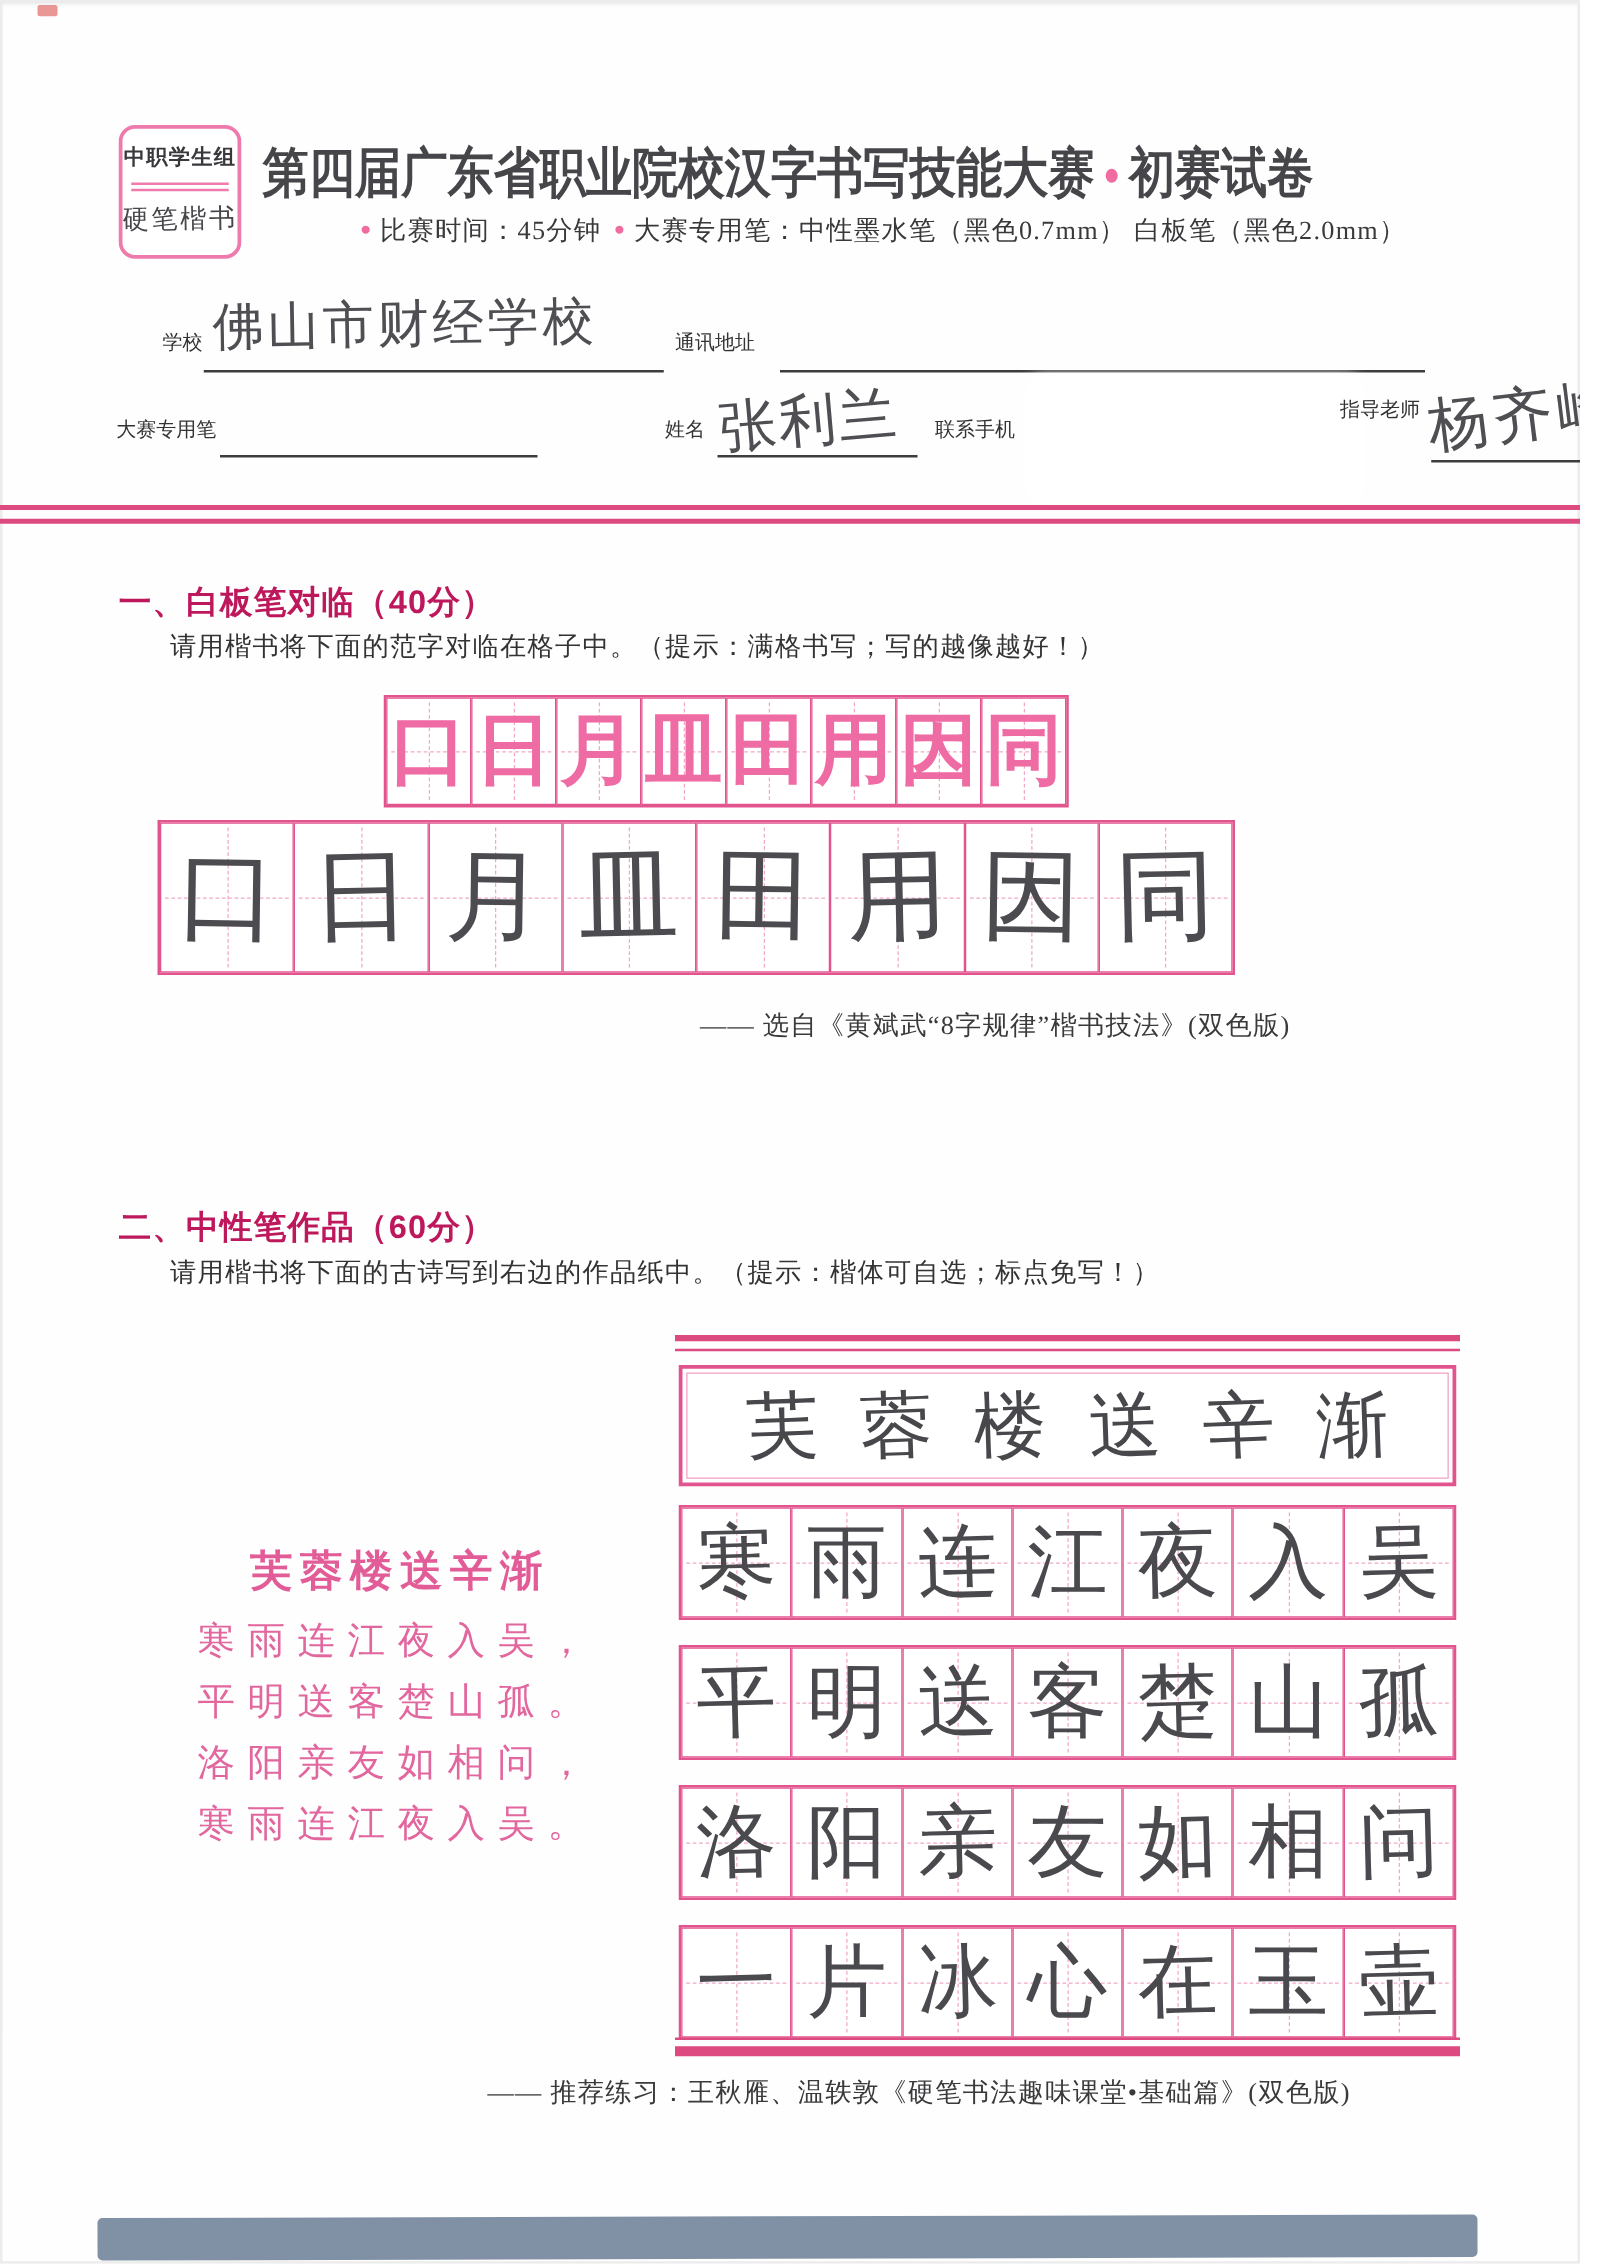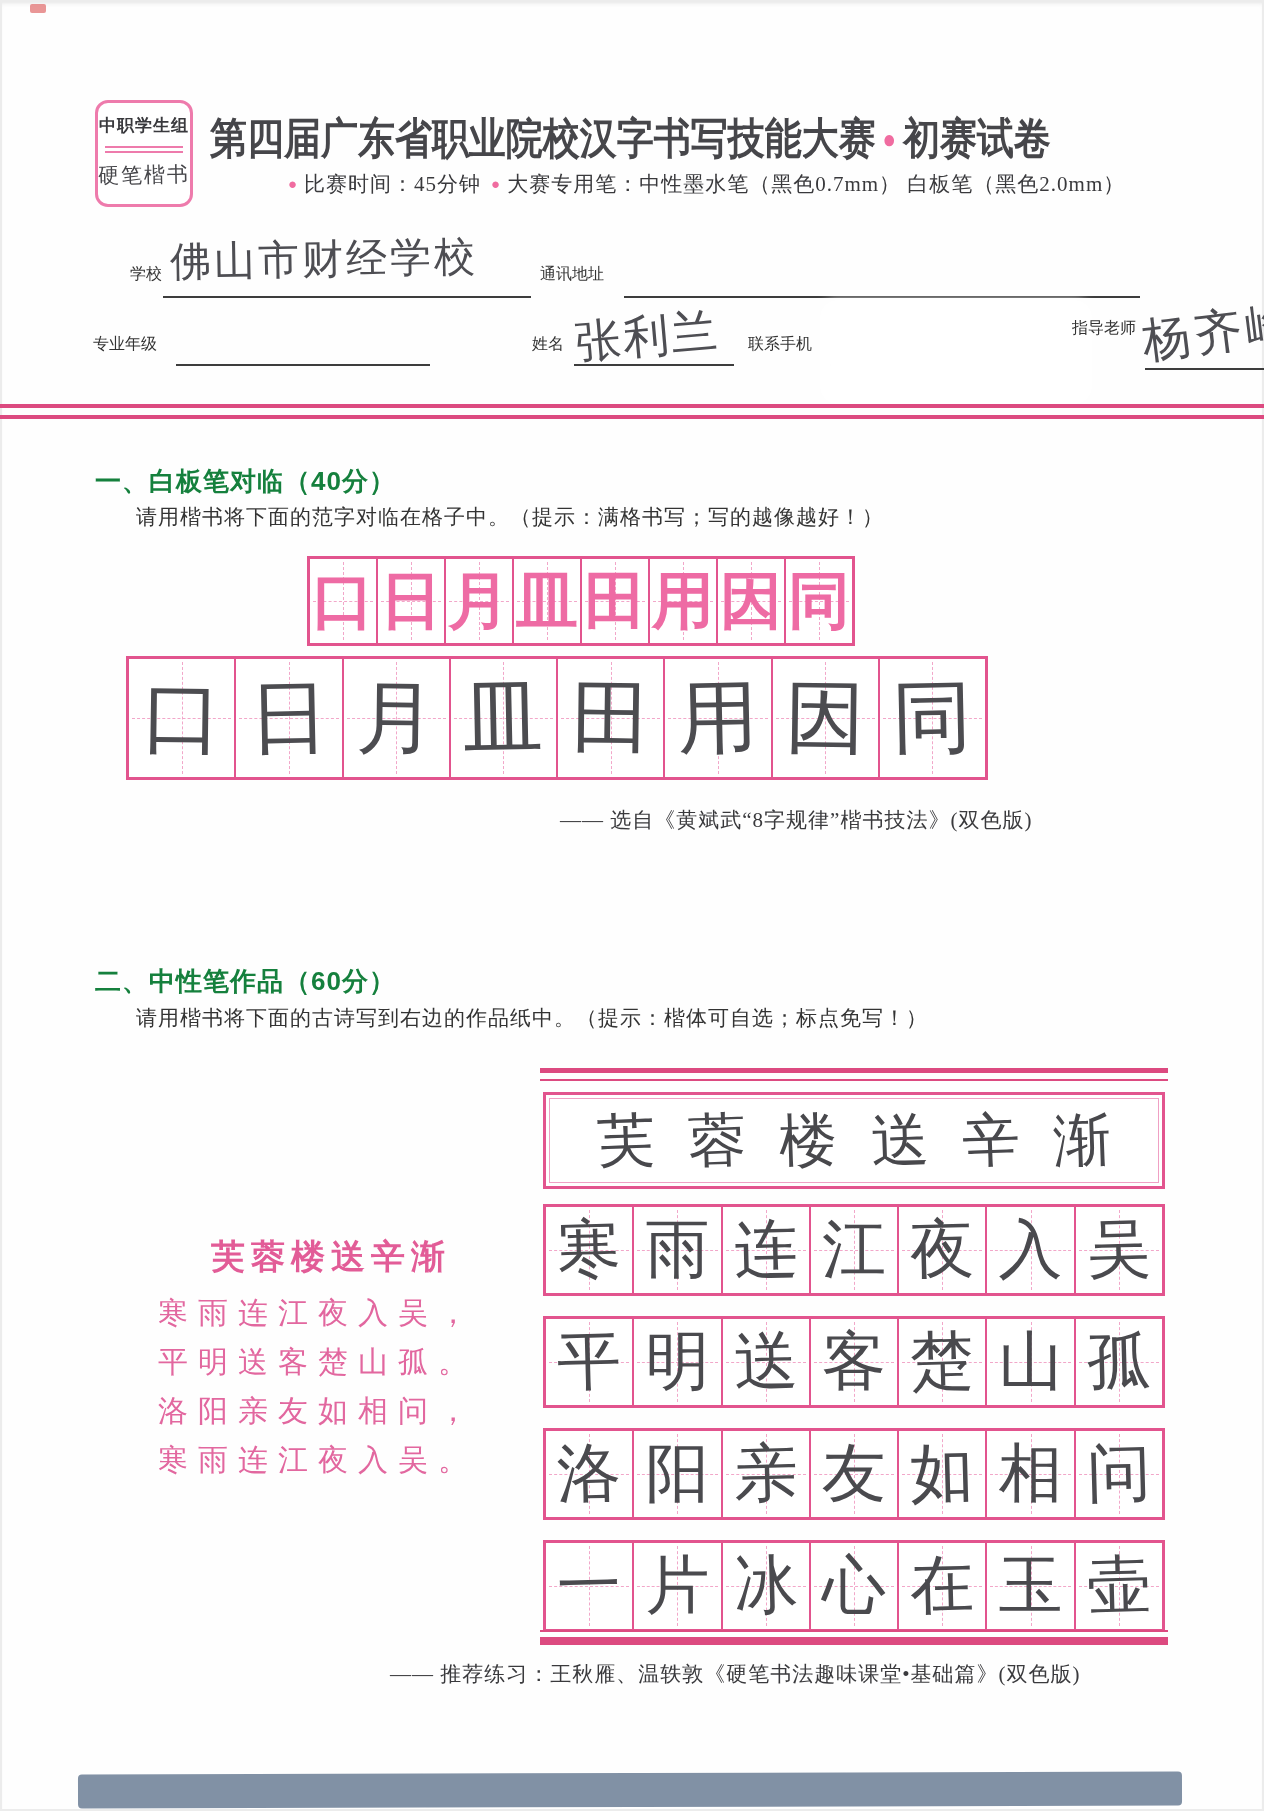--- a/index.html
+++ b/index.html
@@ -34,40 +34,40 @@
   .hand{color:var(--hand);}
   .hw-school{left:170px;top:232px;font-size:41px;letter-spacing:3px;transform:rotate(-1deg);}
   .hw-name{left:575px;top:306px;font-size:46px;transform:rotate(-5deg);letter-spacing:2px;}
   .hw-teacher{left:1142px;top:300px;font-size:48px;transform:rotate(-7deg);letter-spacing:4px;}
   .blurbox{left:832px;top:312px;width:248px;height:80px;background:#fff;box-shadow:0 0 10px 12px #ffffff;border-radius:6px;}
 
   
   .ruleA{left:0;top:404px;width:1280px;height:4px;background:var(--rule);}
   .ruleB{left:0;top:415px;width:1280px;height:4px;background:var(--rule);}
 
-  .sec-head{font-family:"Liberation Sans",sans-serif;font-weight:800;font-size:26px;color:#15803d;letter-spacing:1px;}
+  .sec-head{font-family:"Liberation Sans",sans-serif;font-weight:800;font-size:26px;color:#be185d;letter-spacing:1px;}
   .instr{font-size:21px;color:#333;letter-spacing:1px;}
 
   
   .grid{display:grid;border:2px solid var(--pink-line);background:#fff;}
   .cell{position:relative;border:1px solid var(--pink-line);display:flex;align-items:center;justify-content:center;}
   .cell::before{content:"";position:absolute;left:3px;right:3px;top:50%;border-top:1px dashed var(--dash);}
   .cell::after{content:"";position:absolute;top:3px;bottom:3px;left:50%;border-left:1px dashed var(--dash);}
   .cell span{position:relative;z-index:1;}
   .model-grid{left:307px;top:556px;width:548px;height:90px;grid-template-columns:repeat(8,1fr);}
   .model-grid span{font-size:62px;font-weight:700;color:var(--char-pink);line-height:1;}
   .big-grid{left:126px;top:656px;width:862px;height:124px;grid-template-columns:repeat(8,1fr);}
   .big-grid span{font-size:80px;color:#4c4c50;line-height:1;}
   .big-grid .cell:nth-child(even) span{transform:rotate(-1.2deg);}
   .big-grid .cell:nth-child(odd) span{transform:rotate(.8deg);}
 
   .source{font-size:21px;color:#3a3a3d;letter-spacing:1px;}
 
   
-  .poem-title{left:211px;top:1234px;font-size:34px;font-weight:700;color:#e25c97;letter-spacing:6px;}
+  .poem-title{left:200px;top:1234px;font-size:34px;font-weight:700;color:#e25c97;letter-spacing:6px;}
   .poem-lines{left:158px;top:1288px;font-size:30px;color:#e2679f;letter-spacing:10px;line-height:49px;}
 
   
   .wp-rule-top-thick{left:540px;top:1068px;width:628px;height:5px;background:var(--rule);}
   .wp-rule-top-thin{left:540px;top:1079px;width:628px;height:2px;background:var(--rule);}
   .wp-titlebox{left:543px;top:1092px;width:622px;height:97px;border:3px solid var(--pink-line);background:#fff;
                display:flex;align-items:center;}
   .wp-titlebox-inner{position:absolute;inset:3px;border:1px solid #f0a0c4;}
   .wp-title-chars{position:relative;z-index:1;width:100%;display:flex;justify-content:space-around;padding:0 34px;}
   .wp-title-chars span{font-size:58px;color:#48484c;transform:rotate(-2deg);}
@@ -105,21 +105,21 @@
     <span class="dot">●</span>
     <span>大赛专用笔：中性墨水笔（黑色0.7mm） 白板笔（黑色2.0mm）</span>
   </div>
 
   <div class="abs flabel" style="left:130px;top:264px;">学校</div>
   <div class="abs uline" style="left:163px;top:296px;width:368px;"></div>
   <div class="abs hand hw-school noselect">佛山市财经学校</div>
   <div class="abs flabel" style="left:540px;top:264px;">通讯地址</div>
   <div class="abs uline" style="left:624px;top:296px;width:516px;"></div>
 
-  <div class="abs flabel" style="left:93px;top:334px;">专业年级</div>
+  <div class="abs flabel" style="left:93px;top:334px;">大赛专用笔</div>
   <div class="abs uline" style="left:176px;top:364px;width:254px;"></div>
   <div class="abs flabel" style="left:532px;top:334px;">姓名</div>
   <div class="abs uline" style="left:574px;top:364px;width:160px;"></div>
   <div class="abs hand hw-name noselect">张利兰</div>
   <div class="abs flabel" style="left:748px;top:334px;">联系手机</div>
   <div class="abs uline" style="left:830px;top:364px;width:240px;"></div>
   <div class="abs blurbox"></div>
   <div class="abs flabel" style="left:1072px;top:318px;">指导老师</div>
   <div class="abs uline" style="left:1145px;top:368px;width:125px;"></div>
   <div class="abs hand hw-teacher noselect">杨齐峰</div>

